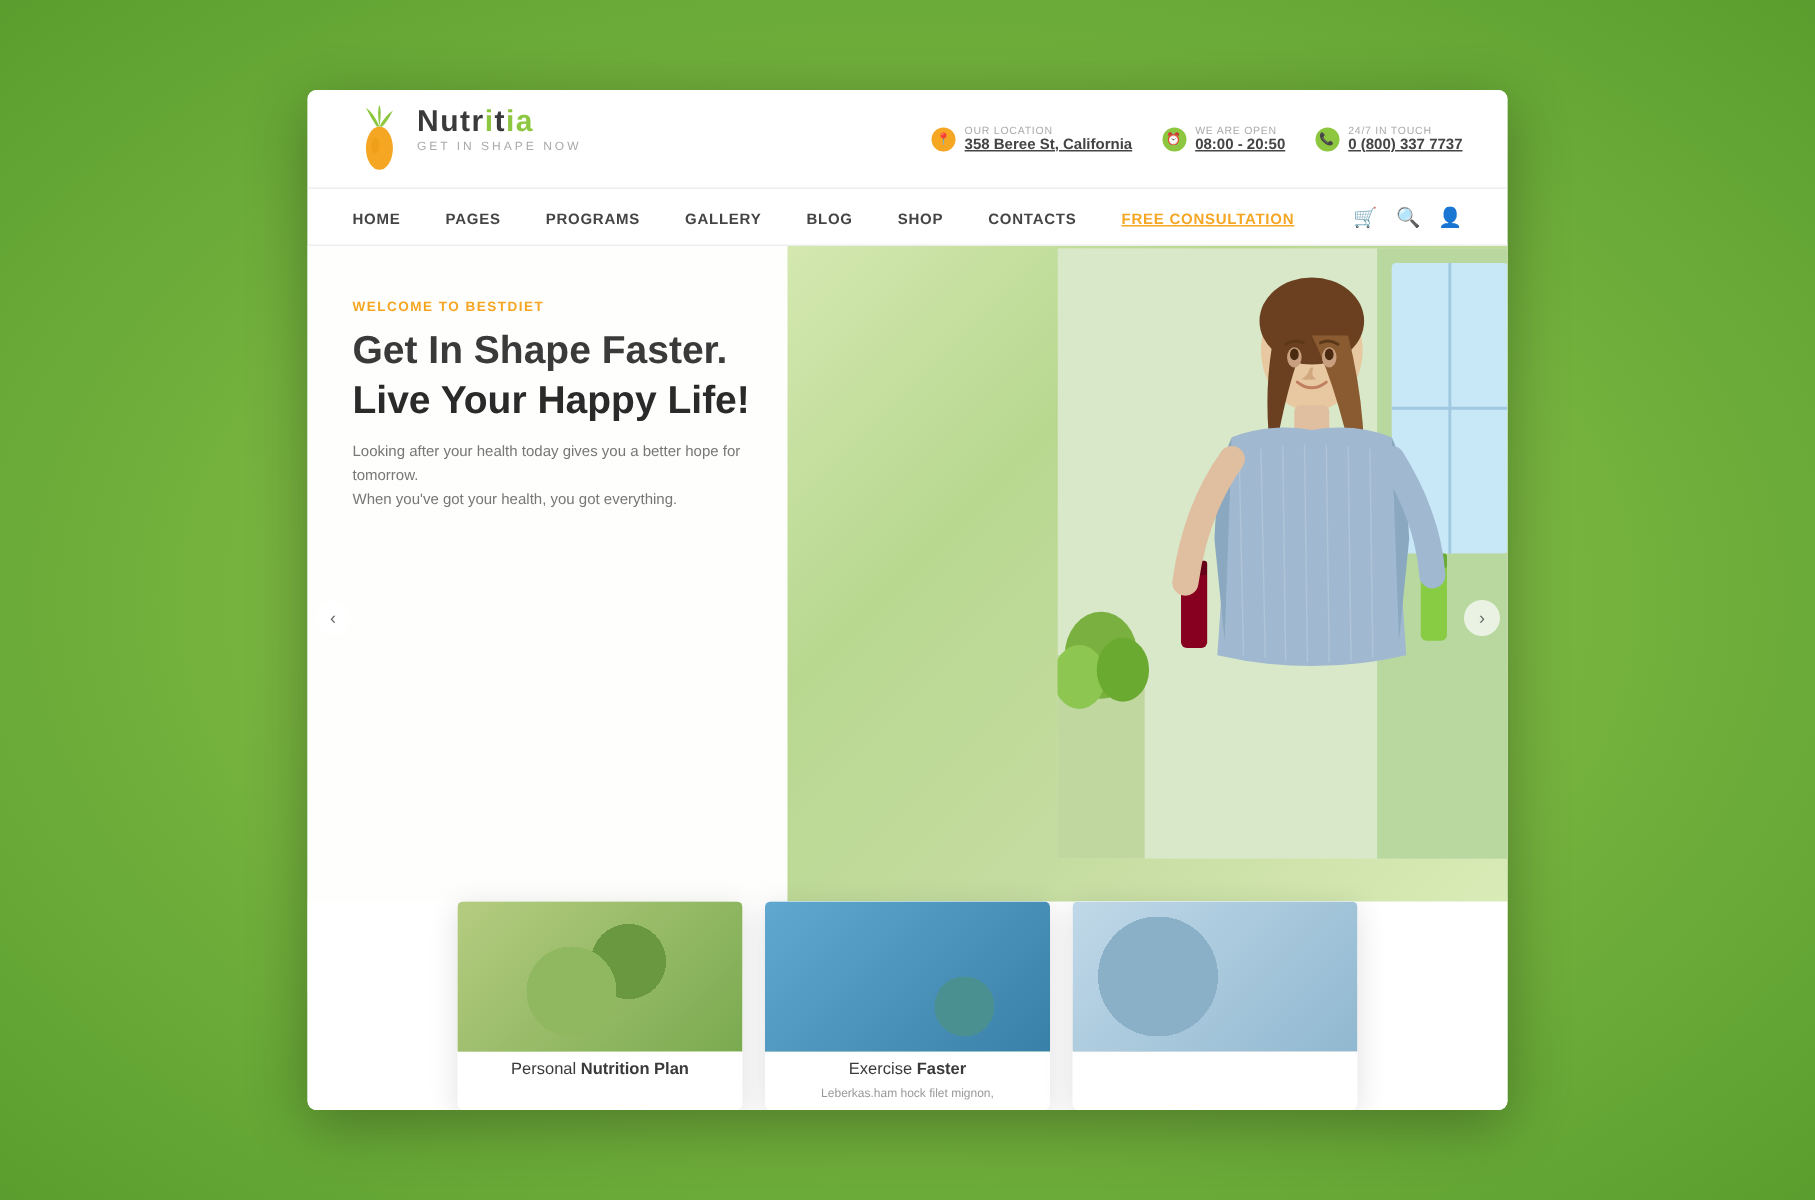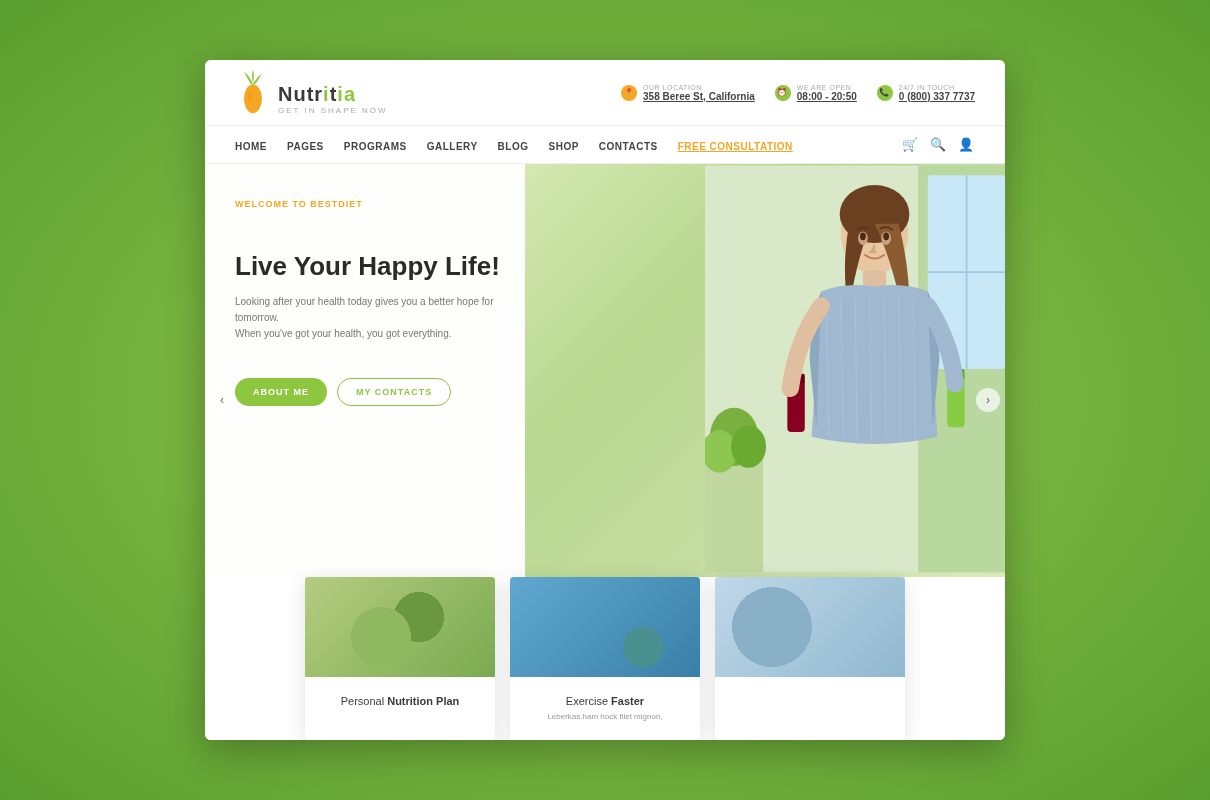--- a/index.html
+++ b/index.html
@@ -29,21 +29,21 @@
       display: flex;
       align-items: center;
       justify-content: space-between;
       padding: 10px 30px;
       border-bottom: 1px solid #eee;
       background: #fff;
       min-height: 65px;
     }
     .logo-area {
       display: flex;
-      align-items: flex-end;
+      align-items: flex-start;
       gap: 8px;
     }
     .logo-icon {
       width: 35px;
       height: 45px;
     }
     .logo-text .brand-name {
       font-size: 20px;
       font-weight: 700;
       color: #3a3a3a;
@@ -100,21 +100,21 @@
       display: flex;
       align-items: center;
       padding: 0 30px;
       border-bottom: 1px solid #eee;
       background: #fff;
       height: 38px;
     }
     .nav-links {
       display: flex;
       align-items: flex-start;
-      gap: 20px;
+      gap: 30px;
       flex: 1;
       list-style: none;
     }
     .nav-links li a {
       text-decoration: none;
       font-size: 10px;
       font-weight: 600;
       color: #444;
       text-transform: uppercase;
       letter-spacing: 0.5px;
@@ -177,21 +177,21 @@
     }
     .hero-title strong {
       font-weight: 900;
       color: #2a2a2a;
     }
     .hero-desc {
       font-size: 10px;
       color: #777;
       line-height: 1.6;
       max-width: 280px;
-      margin-bottom: 36px;
+      margin-bottom: 20px;
     }
     .hero-buttons {
       display: flex;
       gap: 10px;
     }
     .btn-about {
       background: #8dc63f;
       color: #fff;
       border: none;
       padding: 8px 18px;
@@ -299,21 +299,21 @@
     }
     .card-img.diet::before {
       content: '';
       position: absolute;
       inset: 0;
       background: 
         radial-gradient(circle at 30% 50%, #8ab0c8 40px, transparent 40px),
         linear-gradient(135deg, #c0d8e8, #90b8d0);
     }
     .card-body {
-      padding: 18px 12px;
+      padding: 6px 12px;
       text-align: center;
     }
     .card-title {
       font-size: 11px;
       color: #3a3a3a;
       margin-bottom: 4px;
     }
     .card-title strong {
       font-weight: 700;
     }
@@ -467,28 +467,24 @@
         <path d="M174 82 Q172 88 168 90 Q172 91 178 90 Q174 88 176 82" fill="#d0a880"></path>
 
         <path d="M157 66 Q163 62 169 65" stroke="#5a3818" stroke-width="2" fill="none" stroke-linecap="round"></path>
         <path d="M181 65 Q187 62 193 66" stroke="#5a3818" stroke-width="2" fill="none" stroke-linecap="round"></path>
       </svg>
     </div>
 
     <div class="hero-content">
       <div class="welcome-text">WELCOME TO BESTDIET</div>
       <h1 class="hero-title">
-        <br>
+        <span>Get In Shape Faster.</span><br>
         <strong>Live Your Happy Life!</strong>
       </h1>
       <p class="hero-desc">Looking after your health today gives you a better hope for tomorrow.<br>When you've got your health, you got everything.</p>
-      <div class="hero-buttons">
-        <button class="btn-about">ABOUT ME</button>
-        <button class="btn-contact">MY CONTACTS</button>
-      </div>
     </div>
 
     <div class="hero-arrow left">
       <span>‹</span>
     </div>
     <div class="hero-arrow right">
       <span>›</span>
     </div>
   </section>
 

